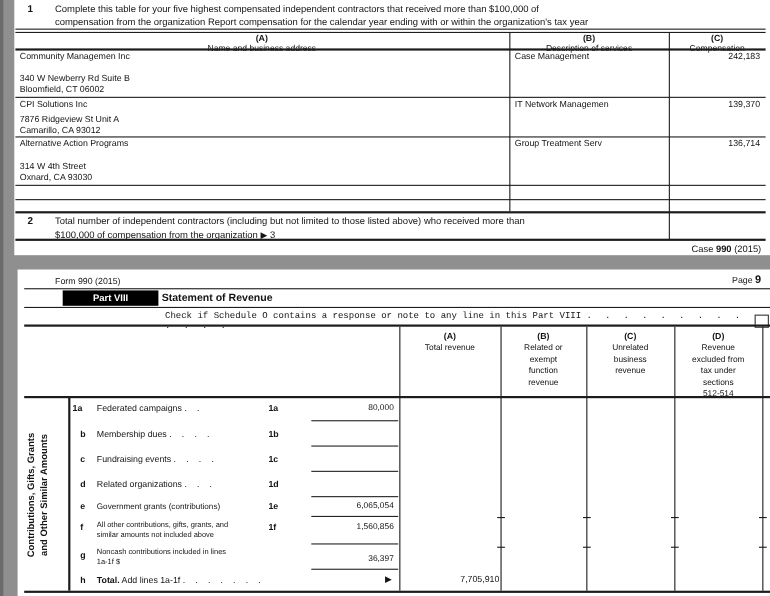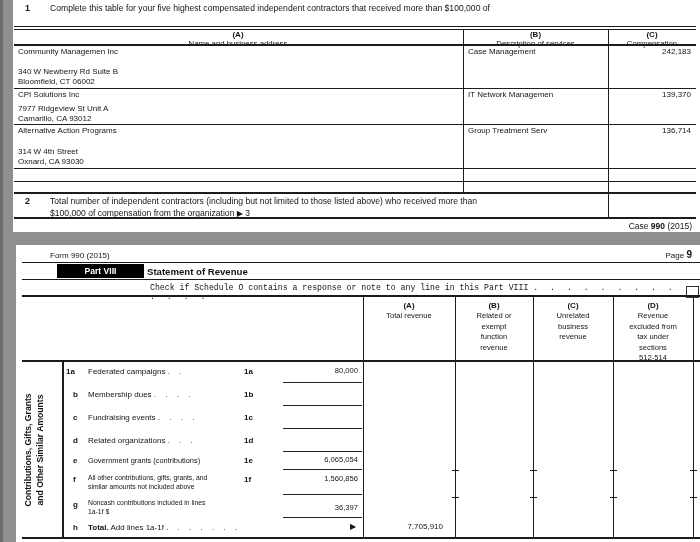--- a/index.html
+++ b/index.html
@@ -53,20 +53,21 @@
 </head>
 <body>
 
 <div class="abs edge-strip"></div>
 
 <div id="page1" class="abs page">
 
   <div class="abs item-num" style="left:12px;top:3px;">1</div>
   <div class="abs item-text" style="left:37px;top:2px;width:630px;">
     <div>Complete this table for your five highest compensated independent contractors that received more than $100,000 of</div>
+    <div>compensation from the organization  Report compensation for the calendar year ending with or within the organization's tax year</div>
   </div>
   <div class="abs hline" style="left:1px;top:26px;width:682px;"></div>
   <div class="abs hline" style="left:1px;top:29px;width:682px;"></div>
 
   <div class="abs hdr-cell" style="left:0;top:31px;width:450px;">
     <div class="hdr-tag">(A)</div>
     <div>Name and business address</div>
   </div>
   <div class="abs hdr-cell" style="left:450px;top:31px;width:145px;">
     <div class="hdr-tag">(B)</div>
@@ -85,21 +86,21 @@
     <div class="abs cell-text" style="left:5px;top:1px;">Community Managemen Inc</div>
     <div class="abs addr" style="left:5px;top:21px;">340 W Newberry Rd Suite B</div>
     <div class="abs addr" style="left:5px;top:31px;">Bloomfield, CT  06002</div>
     <div class="abs cell-text" style="left:455px;top:1px;">Case Management</div>
     <div class="abs comp-val" style="left:595px;top:1px;width:83px;">242,183</div>
   </div>
   <div class="abs hline" style="left:1px;top:88px;width:682px;"></div>
 
   <div class="abs" style="left:0;top:89px;width:683px;height:35px;">
     <div class="abs cell-text" style="left:5px;top:1px;">CPI Solutions Inc</div>
-    <div class="abs addr" style="left:5px;top:15px;">7977 Ridgeview St Unit A</div>
+    <div class="abs addr" style="left:5px;top:15px;">7876 Ridgeview St Unit A</div>
     <div class="abs addr" style="left:5px;top:25px;">Camarillo, CA  93012</div>
     <div class="abs cell-text" style="left:455px;top:1px;">IT Network Managemen</div>
     <div class="abs comp-val" style="left:595px;top:1px;width:83px;">139,370</div>
   </div>
   <div class="abs hline" style="left:1px;top:124px;width:682px;"></div>
 
   <div class="abs" style="left:0;top:125px;width:683px;height:43px;">
     <div class="abs cell-text" style="left:5px;top:1px;">Alternative Action Programs</div>
     <div class="abs addr" style="left:5px;top:22px;">314 W 4th Street</div>
     <div class="abs addr" style="left:5px;top:32px;">Oxnard, CA  93030</div>
@@ -247,21 +248,21 @@
   <div class="abs amt" style="left:240px;top:258px;width:102px;">36,397</div>
   <div class="abs entry-line" style="left:267px;top:272px;width:79px;"></div>
 
   <div class="abs rownum" style="left:57px;top:278px;">h</div>
   <div class="abs rowlbl" style="left:72px;top:278px;">
     <span class="bold">Total.</span>
     <span> Add lines 1a-1f</span>
     <span class="dots">. . . . . . .</span>
   </div>
   <div class="abs arrowhead" style="left:334px;top:277px;">▶</div>
-  <div class="abs amt" style="left:347px;top:277px;width:80px;font-size:8px;">7,705,910</div>
+  <div class="abs amt" style="left:334px;top:277px;width:88px;font-size:8px;padding-left:16px;">7,705,910</div>
 
   <div class="abs tick" style="left:436px;top:225px;"></div>
   <div class="abs tick" style="left:514px;top:225px;"></div>
   <div class="abs tick" style="left:594px;top:225px;"></div>
   <div class="abs tick" style="left:674px;top:225px;"></div>
   <div class="abs tick" style="left:436px;top:252px;"></div>
   <div class="abs tick" style="left:514px;top:252px;"></div>
   <div class="abs tick" style="left:594px;top:252px;"></div>
   <div class="abs tick" style="left:674px;top:252px;"></div>
 

